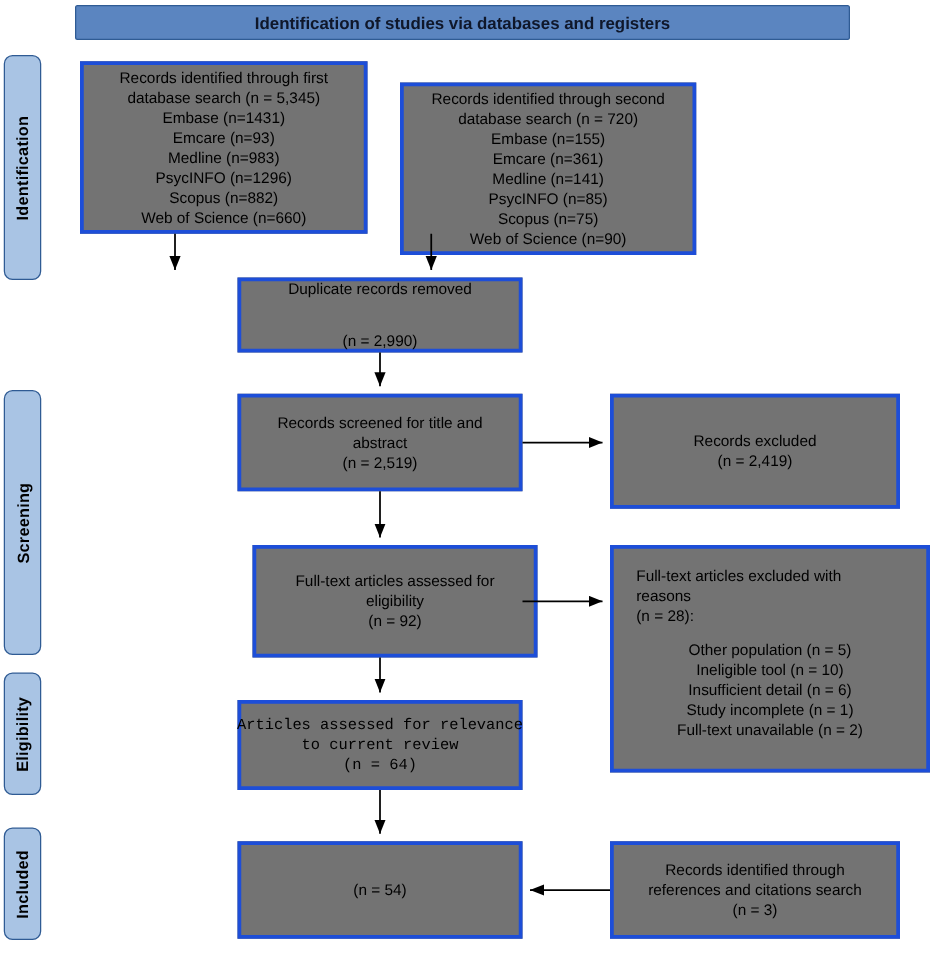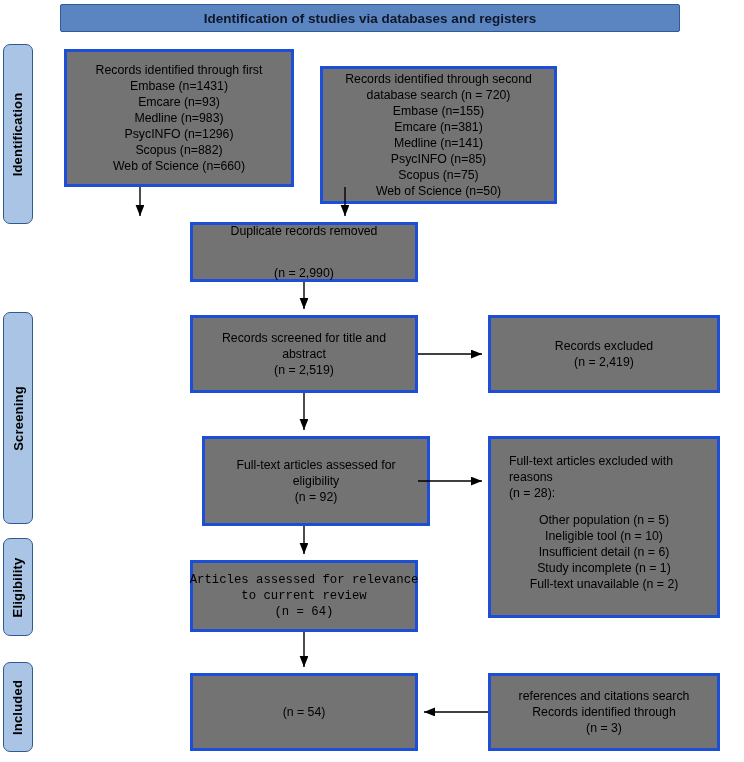--- a/index.html
+++ b/index.html
@@ -110,62 +110,63 @@
   </div>
   <div class="abs stage" style="left:3px; top:538px; width:30px; height:98px;">
     <span>Eligibility</span>
   </div>
   <div class="abs stage" style="left:3px; top:662px; width:30px; height:90px;">
     <span>Included</span>
   </div>
 
   <div class="abs node" style="left:64px; top:49px; width:230px; height:138px;">
     <span class="line">Records identified through first</span>
+    <span class="line">database search (n = 5,345)</span>
     <span class="line">Embase (n=1431)</span>
     <span class="line">Emcare (n=93)</span>
     <span class="line">Medline (n=983)</span>
     <span class="line">PsycINFO (n=1296)</span>
     <span class="line">Scopus (n=882)</span>
     <span class="line">Web of Science (n=660)</span>
   </div>
 
   <div class="abs node" style="left:320px; top:66px; width:237px; height:138px;">
     <span class="line">Records identified through second</span>
     <span class="line">database search (n = 720)</span>
     <span class="line">Embase (n=155)</span>
-    <span class="line">Emcare (n=381)</span>
+    <span class="line">Emcare (n=361)</span>
     <span class="line">Medline (n=141)</span>
     <span class="line">PsycINFO (n=85)</span>
     <span class="line">Scopus (n=75)</span>
-    <span class="line">Web of Science (n=50)</span>
+    <span class="line">Web of Science (n=90)</span>
   </div>
 
   <div class="abs node" style="left:190px; top:222px; width:228px; height:60px;gap:26px;">
     <span class="line">Duplicate records removed</span>
     <span class="line">(n = 2,990)</span>
   </div>
 
   <div class="abs node" style="left:190px; top:315px; width:228px; height:78px;">
     <span class="line">Records screened for title and</span>
     <span class="line">abstract</span>
     <span class="line">(n = 2,519)</span>
   </div>
 
-  <div class="abs node" style="left:488px; top:315px; width:232px; height:78px;">
+  <div class="abs node" style="left:488px; top:315px; width:232px; height:92px;">
     <span class="line">Records excluded</span>
     <span class="line">(n = 2,419)</span>
   </div>
 
   <div class="abs node" style="left:190px; top:436px; width:228px; height:90px;margin-left:12px;">
     <span class="line">Full-text articles assessed for</span>
     <span class="line">eligibility</span>
     <span class="line">(n = 92)</span>
   </div>
 
-  <div class="abs node reasons" style="left:488px; top:436px; width:232px; height:182px;">
+  <div class="abs node reasons" style="left:488px; top:436px; width:256px; height:182px;">
     <span class="line head">Full-text articles excluded with</span>
     <span class="line head">reasons</span>
     <span class="line head">(n = 28):</span>
     <span class="gap"></span>
     <span class="line">Other population (n = 5)</span>
     <span class="line">Ineligible tool (n = 10)</span>
     <span class="line">Insufficient detail (n = 6)</span>
     <span class="line">Study incomplete (n = 1)</span>
     <span class="line">Full-text unavailable (n = 2)</span>
   </div>
@@ -174,22 +175,22 @@
     <span class="line">Articles assessed for relevance</span>
     <span class="line">to current review</span>
     <span class="line">(n = 64)</span>
   </div>
 
   <div class="abs node" style="left:190px; top:673px; width:228px; height:78px;">
     <span class="line">(n = 54)</span>
   </div>
 
   <div class="abs node" style="left:488px; top:673px; width:232px; height:78px;">
+    <span class="line">Records identified through</span>
     <span class="line">references and citations search</span>
-    <span class="line">Records identified through</span>
     <span class="line">(n = 3)</span>
   </div>
 
   <svg class="arrows" viewBox="0 0 744 762">
     <defs>
       <marker id="arrow" markerWidth="9" markerHeight="9" refX="8" refY="3.2" orient="auto" markerUnits="strokeWidth">
         <path d="M0,0 L8,3.2 L0,6.4 z" fill="#000"></path>
       </marker>
     </defs>
 

